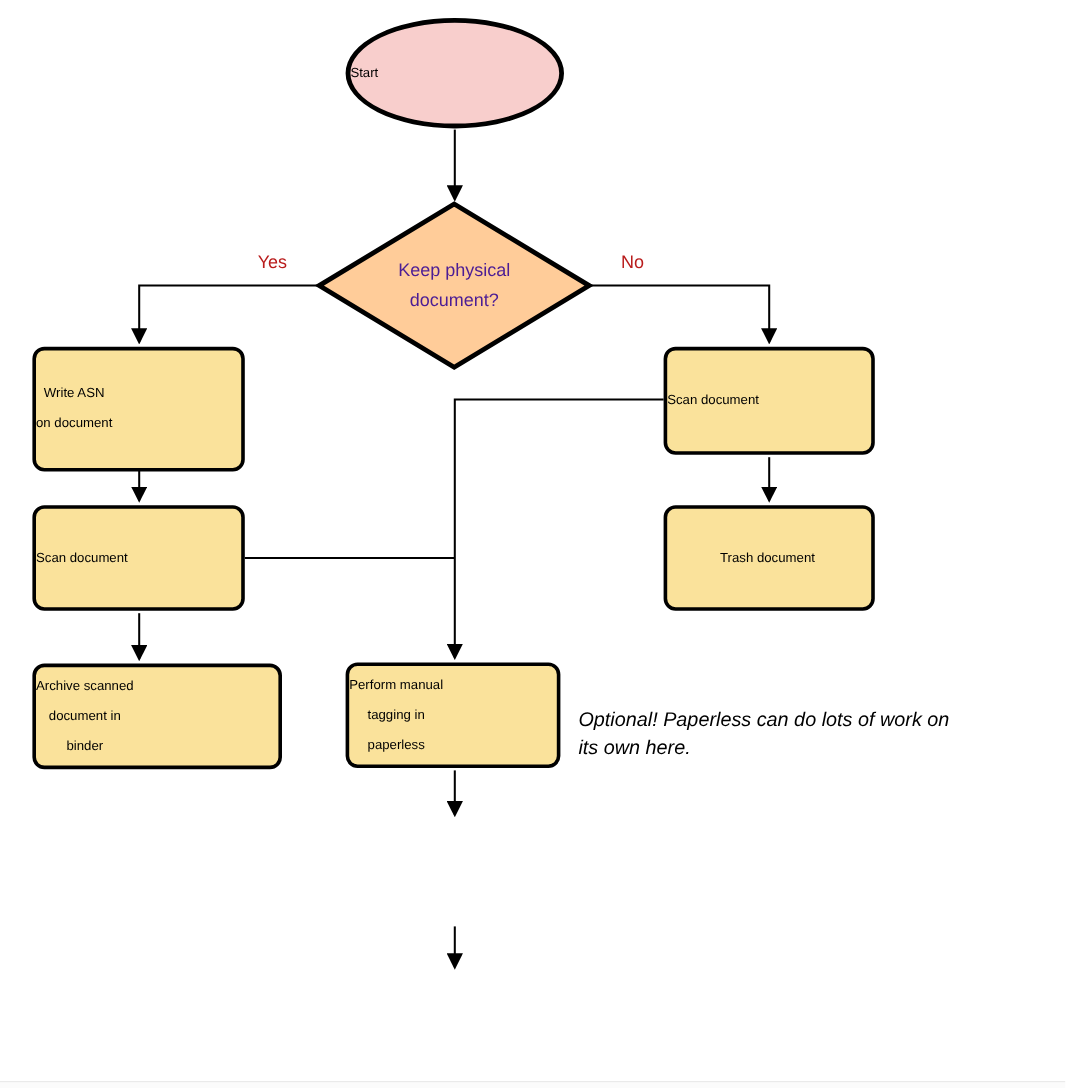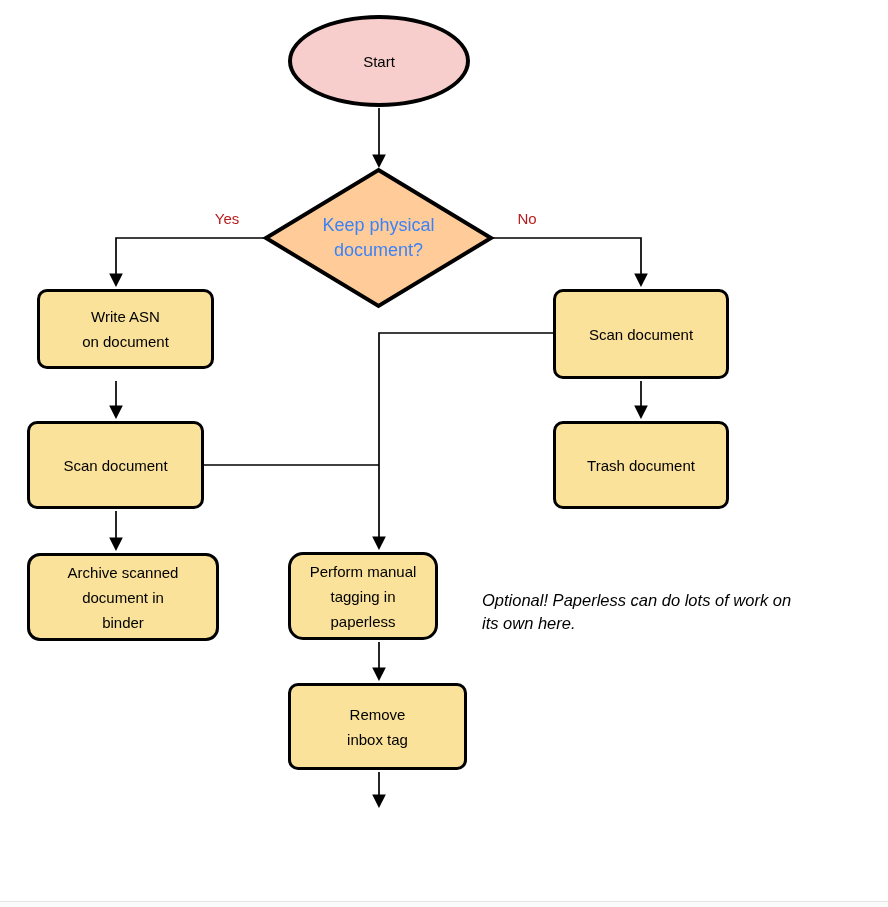--- a/index.html
+++ b/index.html
@@ -31,24 +31,24 @@
     fill: #FFCC99;
     stroke: #000000;
     stroke-width: 4;
     stroke-linejoin: miter;
   }
   .node {
     position: absolute;
     box-sizing: border-box;
     display: flex;
     align-items: center;
-    justify-content: center;
+    justify-content: flex-start;
     text-align: center;
     color: #000000;
-    font-size: 15px;
+    font-size: 11px;
     line-height: 25px;
   }
   .node .label {
     white-space: pre-line;
   }
   .proc {
     background: #FAE29B;
     border: 3px solid #000000;
     border-radius: 10px;
   }
@@ -60,23 +60,23 @@
   .decision-label {
     position: absolute;
     left: 266px;
     top: 170px;
     width: 225px;
     height: 136px;
     display: flex;
     align-items: center;
     justify-content: center;
     text-align: center;
-    font-size: 18px;
+    font-size: 15px;
     line-height: 25px;
-    color: #3b82f6;
+    color: #4c1d95;
   }
   .decision-label .label { white-space: pre-line; }
   .edge-label {
     position: absolute;
     font-size: 15px;
     color: #b91c1c;
     width: 50px;
     text-align: center;
   }
   .edge-label.yes { left: 202px; top: 210px; }
@@ -140,53 +140,49 @@
   </div>
 
   <div class="decision-label">
     <span class="label">Keep physical
 document?</span>
   </div>
 
   <div class="edge-label yes">Yes</div>
   <div class="edge-label no">No</div>
 
-  <div class="node proc" style="left:37px; top:289px; width:177px; height:80px;">
+  <div class="node proc" style="left:27px; top:289px; width:177px; height:104px;">
     <span class="label">Write ASN
 on document</span>
   </div>
 
   <div class="node proc" style="left:27px; top:421px; width:177px; height:88px;">
     <span class="label">Scan document</span>
   </div>
 
-  <div class="node proc" style="left:27px; top:553px; width:192px; height:88px;border-radius:13px;">
+  <div class="node proc" style="left:27px; top:553px; width:208px; height:88px;">
     <span class="label">Archive scanned
 document in
 binder</span>
   </div>
 
   <div class="node proc" style="left:553px; top:289px; width:176px; height:90px;">
     <span class="label">Scan document</span>
   </div>
 
-  <div class="node proc" style="left:553px; top:421px; width:176px; height:88px;">
+  <div class="node proc" style="left:553px; top:421px; width:176px; height:88px;padding-left:44px;">
     <span class="label">Trash document</span>
   </div>
 
-  <div class="node proc" style="left:288px; top:552px; width:150px; height:88px;border-radius:15px;">
+  <div class="node proc" style="left:288px; top:552px; width:179px; height:88px;">
     <span class="label">Perform manual
 tagging in
 paperless</span>
   </div>
 
-  <div class="node proc" style="left:288px; top:683px; width:179px; height:87px;">
-    <span class="label">Remove
-inbox tag</span>
-  </div>
 
 
   <div class="annotation">Optional! Paperless can do lots of work on
 its own here.</div>
 
   <div class="bottom-rule"></div>
   <div class="bottom-area"></div>
 
 </div>
 

